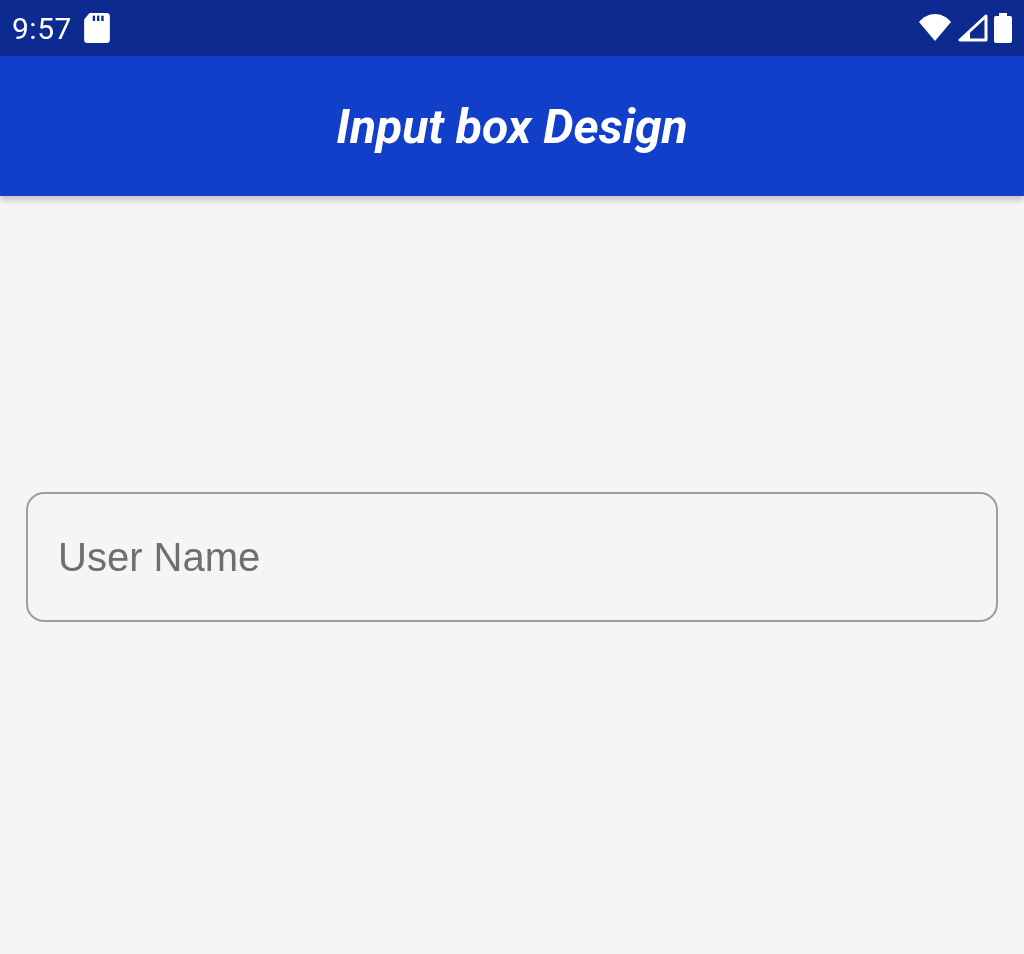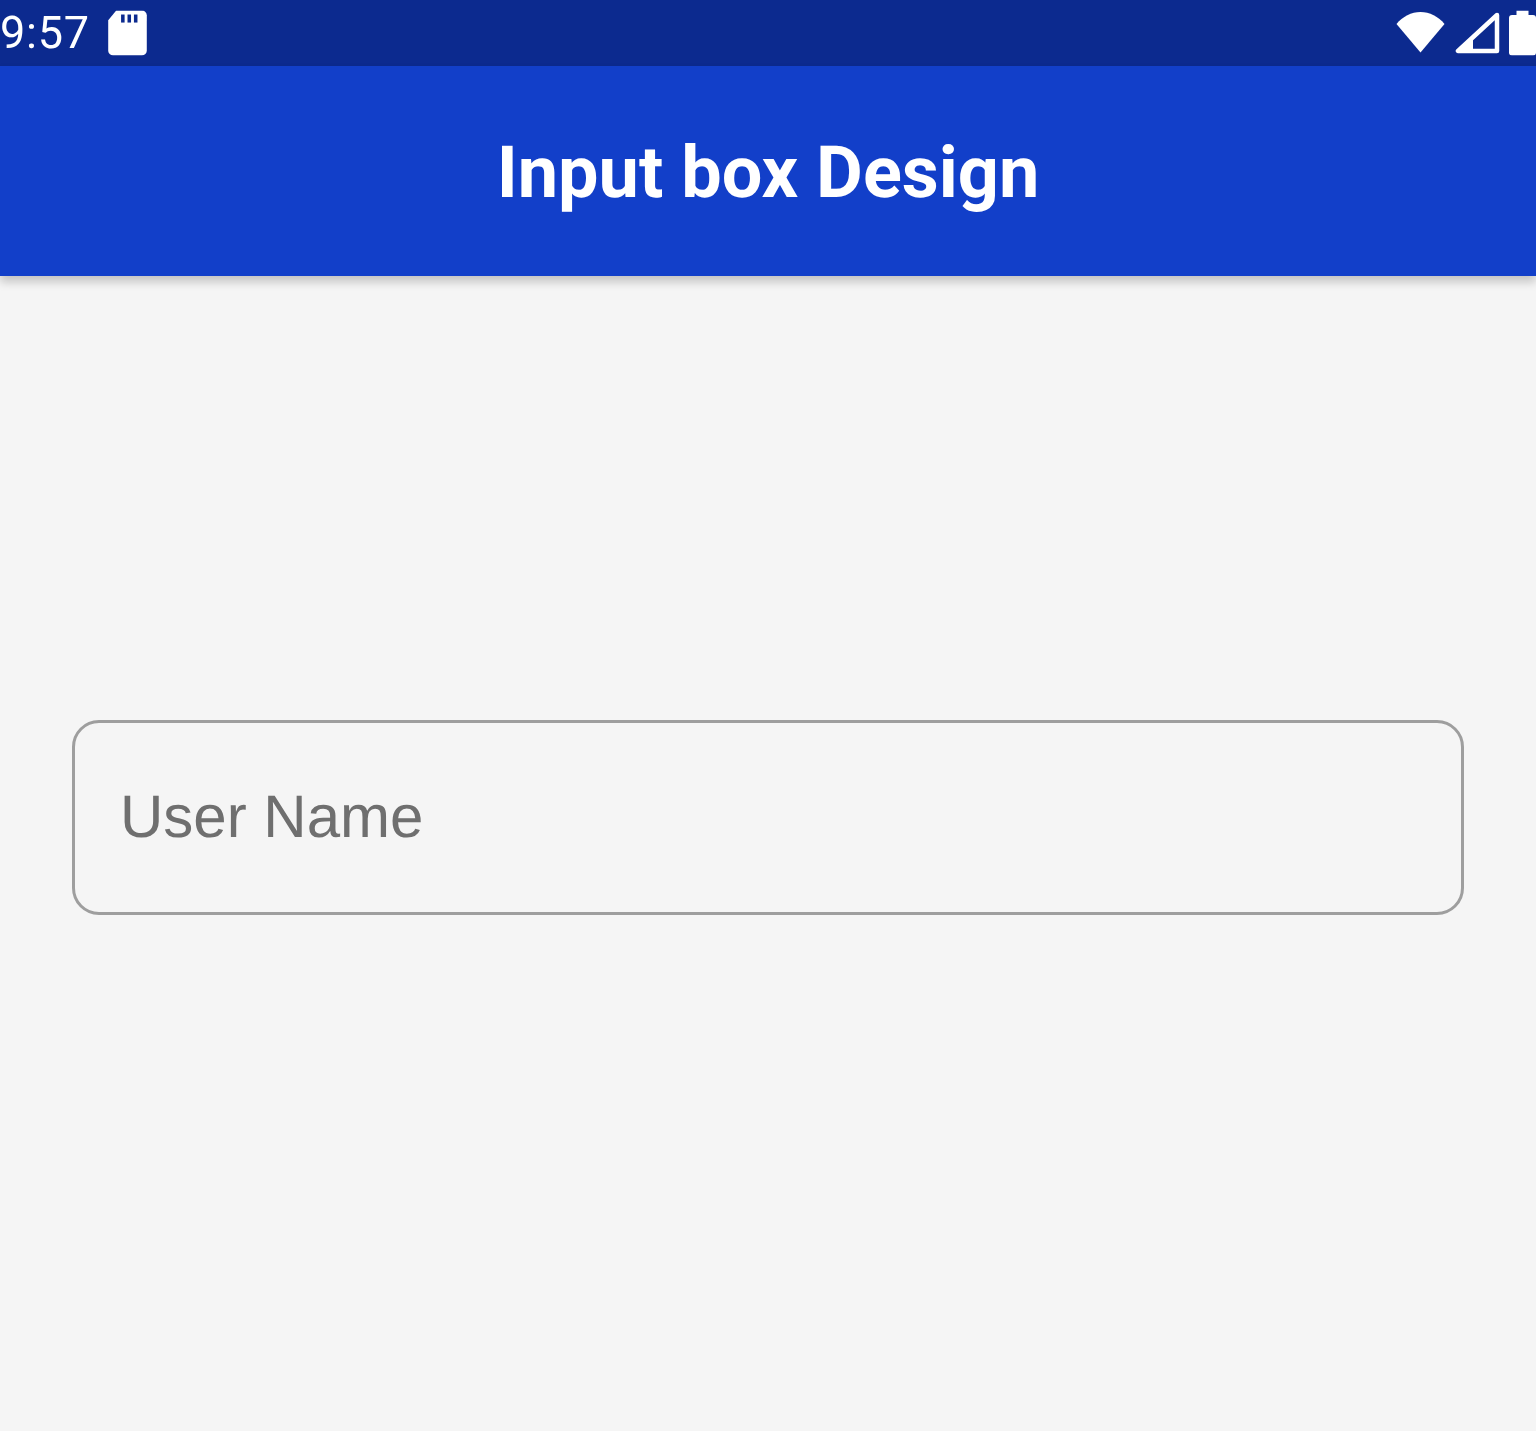--- a/index.html
+++ b/index.html
@@ -8,26 +8,26 @@
       box-sizing: border-box;
     }
     body {
       width: 1024px;
       height: 954px;
       font-family: Roboto, Arial, sans-serif;
       background: #f5f5f5;
       overflow: hidden;
     }
     .status-bar {
-      height: 44px;
+      height: 56px;
       background: #0c2a8f;
       display: flex;
       align-items: center;
       justify-content: space-between;
-      padding: 0 0;
+      padding: 0 12px;
       color: #ffffff;
     }
     .status-left {
       display: flex;
       align-items: center;
       gap: 12px;
     }
     .status-time {
       font-size: 30px;
       font-weight: 400;
@@ -44,28 +44,29 @@
     .battery-icon svg {
       display: block;
     }
     .app-bar {
       height: 140px;
       background: #123fc9;
       display: flex;
       align-items: center;
       justify-content: center;
       box-shadow: 0 4px 6px rgba(0,0,0,0.2);
+      font-style: italic;
     }
     .app-title {
       color: #ffffff;
       font-size: 48px;
       font-weight: 700;
     }
     .content {
-      padding: 0 48px;
+      padding: 0 26px;
     }
     .input-wrap {
       margin-top: 296px;
     }
     .text-input {
       width: 100%;
       height: 130px;
       border: 2px solid #9e9e9e;
       border-radius: 18px;
       background: transparent;

